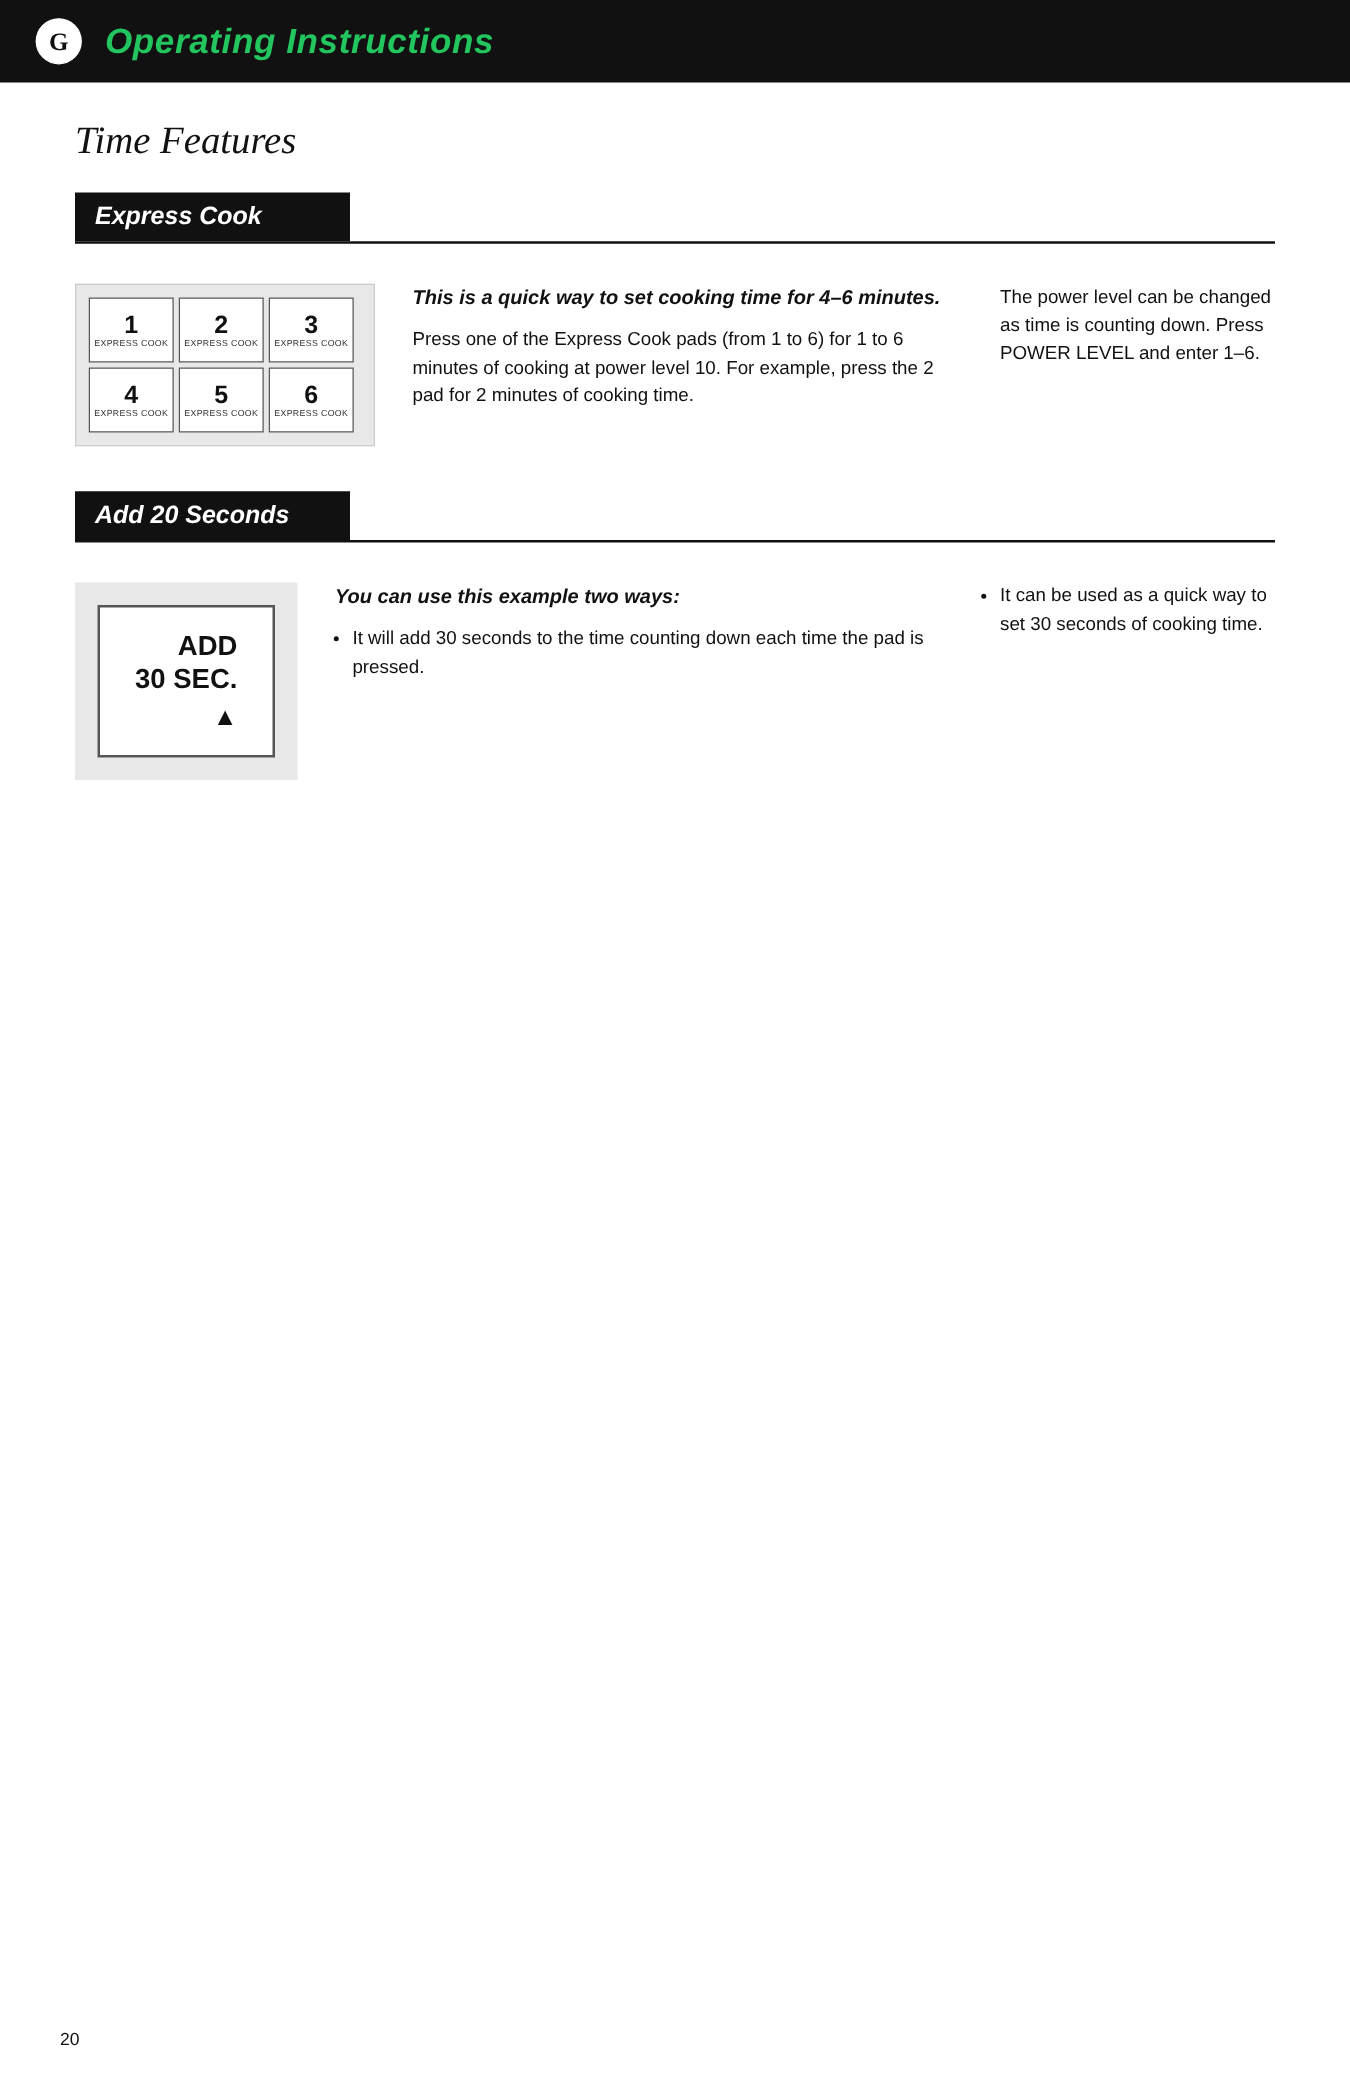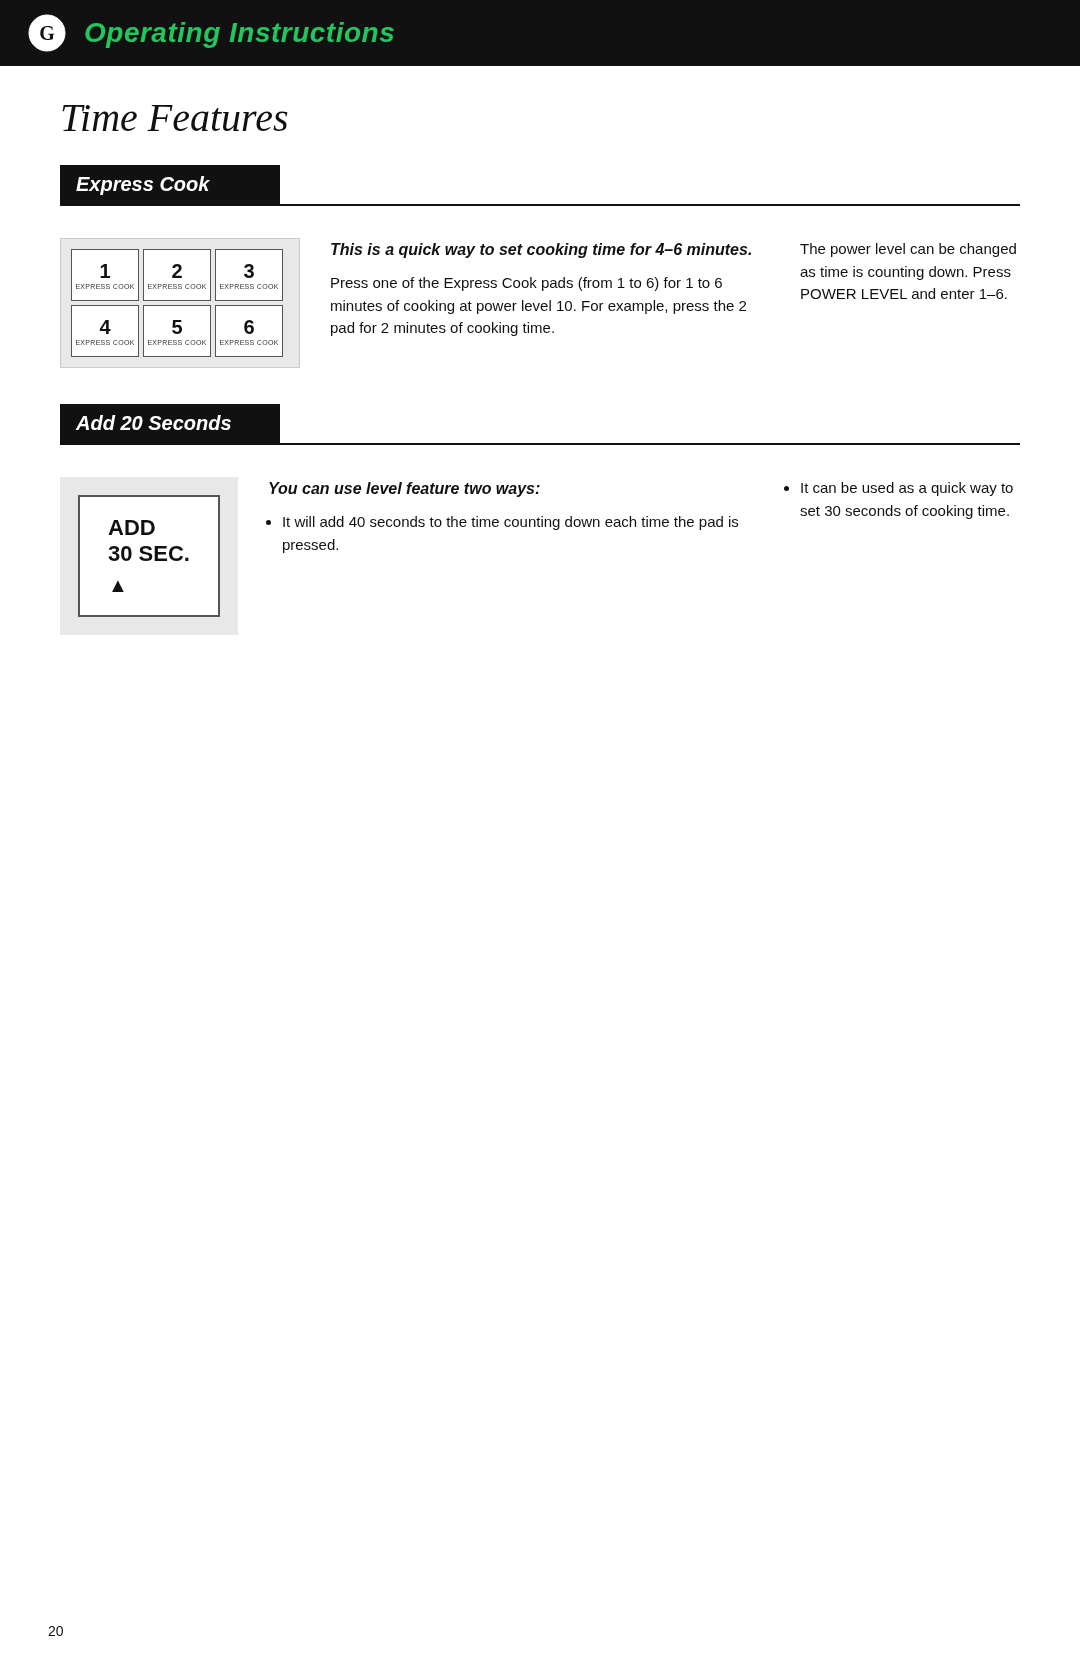--- a/index.html
+++ b/index.html
@@ -38,21 +38,21 @@
 
     
     .page-body {
       padding: 28px 60px 60px 60px;
     }
 
     
     .page-title {
       font-family: Georgia, 'Times New Roman', serif;
       font-style: italic;
-      font-size: 40px;
+      font-size: 31px;
       font-weight: normal;
       margin-bottom: 24px;
       color: #111;
     }
 
     
     .section {
       margin-bottom: 36px;
     }
 
@@ -115,21 +115,21 @@
       color: #333;
       margin-top: 2px;
       text-transform: uppercase;
     }
 
     
     .add30-btn {
       background: #fff;
       border: 2px solid #555;
       padding: 18px 28px;
-      text-align: left;
+      text-align: right;
       min-width: 130px;
       max-width: 160px;
       flex-shrink: 0;
       position: relative;
     }
     .add30-main {
       font-size: 22px;
       font-weight: bold;
       display: block;
       line-height: 1.2;
@@ -264,23 +264,23 @@
     <div class="section-content">
 
       <div class="add30-wrapper">
         <div class="add30-btn">
           <span class="add30-main">ADD<br>30 SEC.</span>
           <span class="add30-triangle">▲</span>
         </div>
       </div>
 
       <div class="text-col">
-        <span class="intro-italic">You can use level feature two ways:</span>
+        <span class="intro-italic">You can use this example two ways:</span>
         <ul>
-          <li>It will add 40 seconds to the time counting down each time the pad is pressed.</li>
+          <li>It will add 30 seconds to the time counting down each time the pad is pressed.</li>
         </ul>
       </div>
 
       <div class="right-col">
         <ul>
           <li>It can be used as a quick way to set 30 seconds of cooking time.</li>
         </ul>
       </div>
     </div>
   </div>

